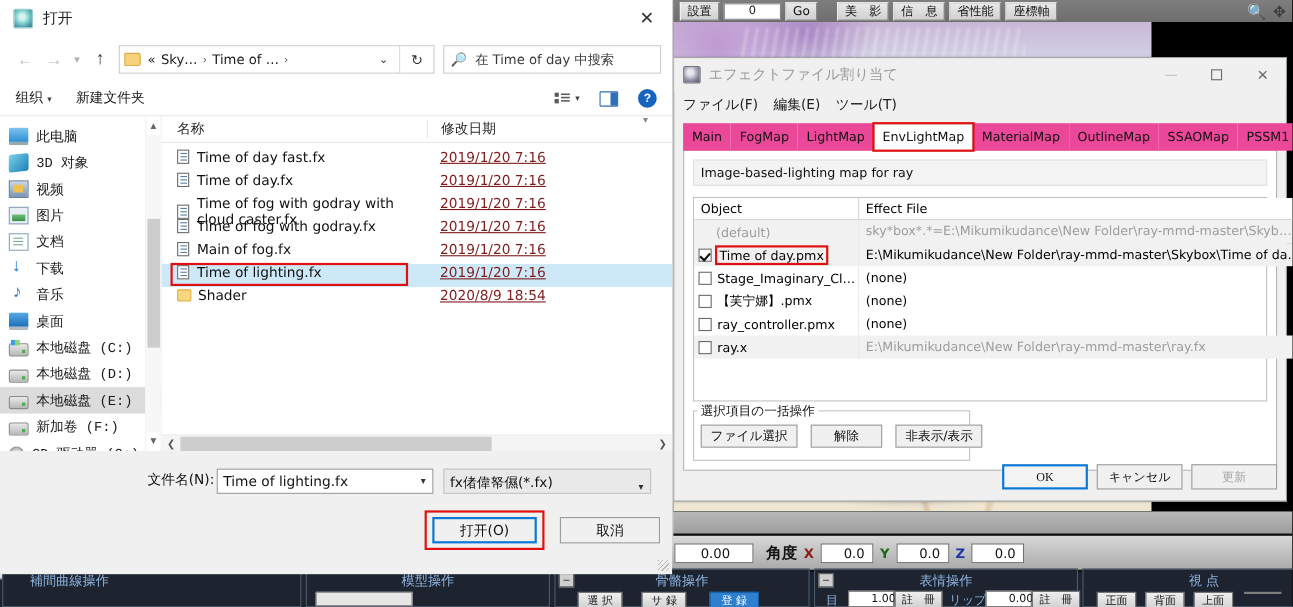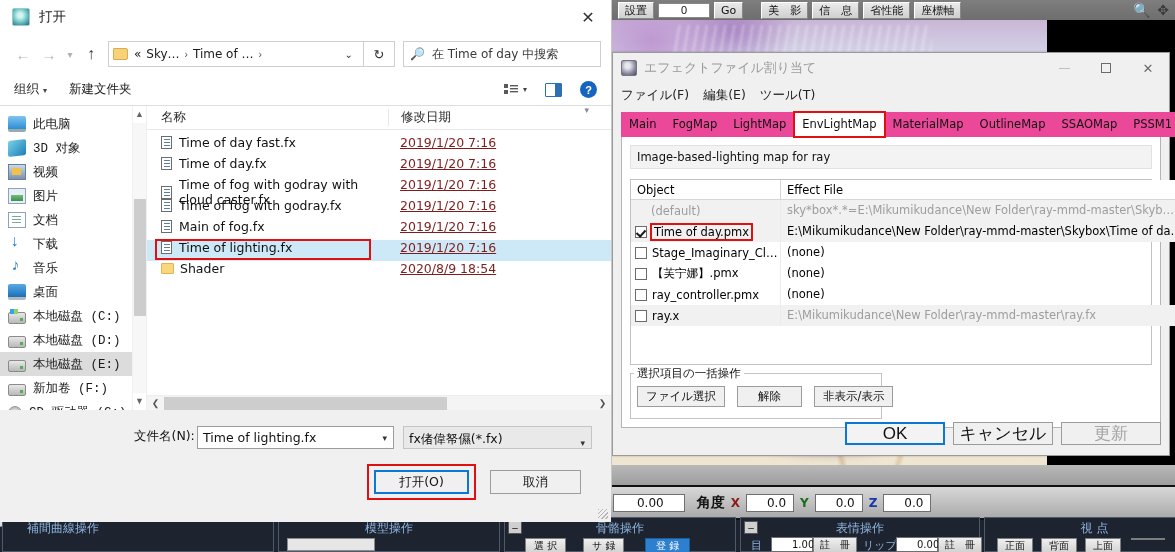--- a/index.html
+++ b/index.html
@@ -215,23 +215,23 @@
     font-size:11.5px; color:#111; font-family:"DejaVu Sans", sans-serif;
   }
   .jbtn {
     background:#f0f0f0; border:1px solid #9c9c9c; font-size:11.5px; color:#111;
     padding:2px 8px; font-family:"DejaVu Sans", sans-serif; white-space:nowrap;
   }
   .eff-footer {
     position:absolute; right:8px; bottom:10px; display:flex; gap:8px;
   }
   .fbtn {
-    width:100px; height:23px; background:#f0f0f0; border:1px solid #9c9c9c;
-    font-size:17px; color:#111; display:flex; align-items:center;
-    justify-content:center; font-family:Liberation Sans, sans-serif;
+    width:78px; height:23px; background:#f0f0f0; border:1px solid #9c9c9c;
+    font-size:11px; color:#111; display:flex; align-items:center;
+    justify-content:center; font-family:Liberation Serif, serif;
   }
   .fbtn.primary { border:2px solid #0a78d4; background:#f3f3f3; }
   .fbtn.disabled { color:#a6a6a6; }
 
   
   .open-dlg {
     position:absolute; left:0; top:0; width:612px; height:490px;
     background:#f0f0f0; border:1px solid #c7c7c7; border-left:none; border-top:none;
   }
   .od-title {
@@ -389,21 +389,21 @@
     width:197px; height:23px; border:1px solid #9c9c9c; background:#fff;
     display:flex; align-items:center; padding-left:5px; font-size:12.5px; color:#111;
     font-family:"DejaVu Sans", sans-serif; margin-left:67px;
   }
   .fn-dd { margin-left:auto; font-size:9px; color:#333; padding-right:6px; }
   .ft-select {
     width:189px; height:23px; border:1px solid #c4c4c4; background:#e9e9e9;
     display:flex; align-items:flex-end; padding-left:5px; font-size:12.5px; color:#111;
     font-family:"DejaVu Sans", sans-serif;
   }
-  .btn-row { position:absolute; right:30px; top:54px; display:flex; gap:14px; align-items:center; }
+  .btn-row { position:absolute; right:11px; top:54px; display:flex; gap:14px; align-items:center; }
   .open-wrap { border:2px solid #e01010; padding:4px 5px; }
   .open-btn {
     width:95px; height:24px; border:2px solid #0a78d4; background:#f0f0f0;
     font-size:12.5px; color:#111; display:flex; align-items:center; justify-content:center;
     font-family:"DejaVu Sans", sans-serif;
   }
   .cancel-btn {
     width:91px; height:24px; border:1px solid #9c9c9c; background:#f0f0f0;
     font-size:12.5px; color:#111; display:flex; align-items:center; justify-content:center;
     font-family:"DejaVu Sans", sans-serif;

